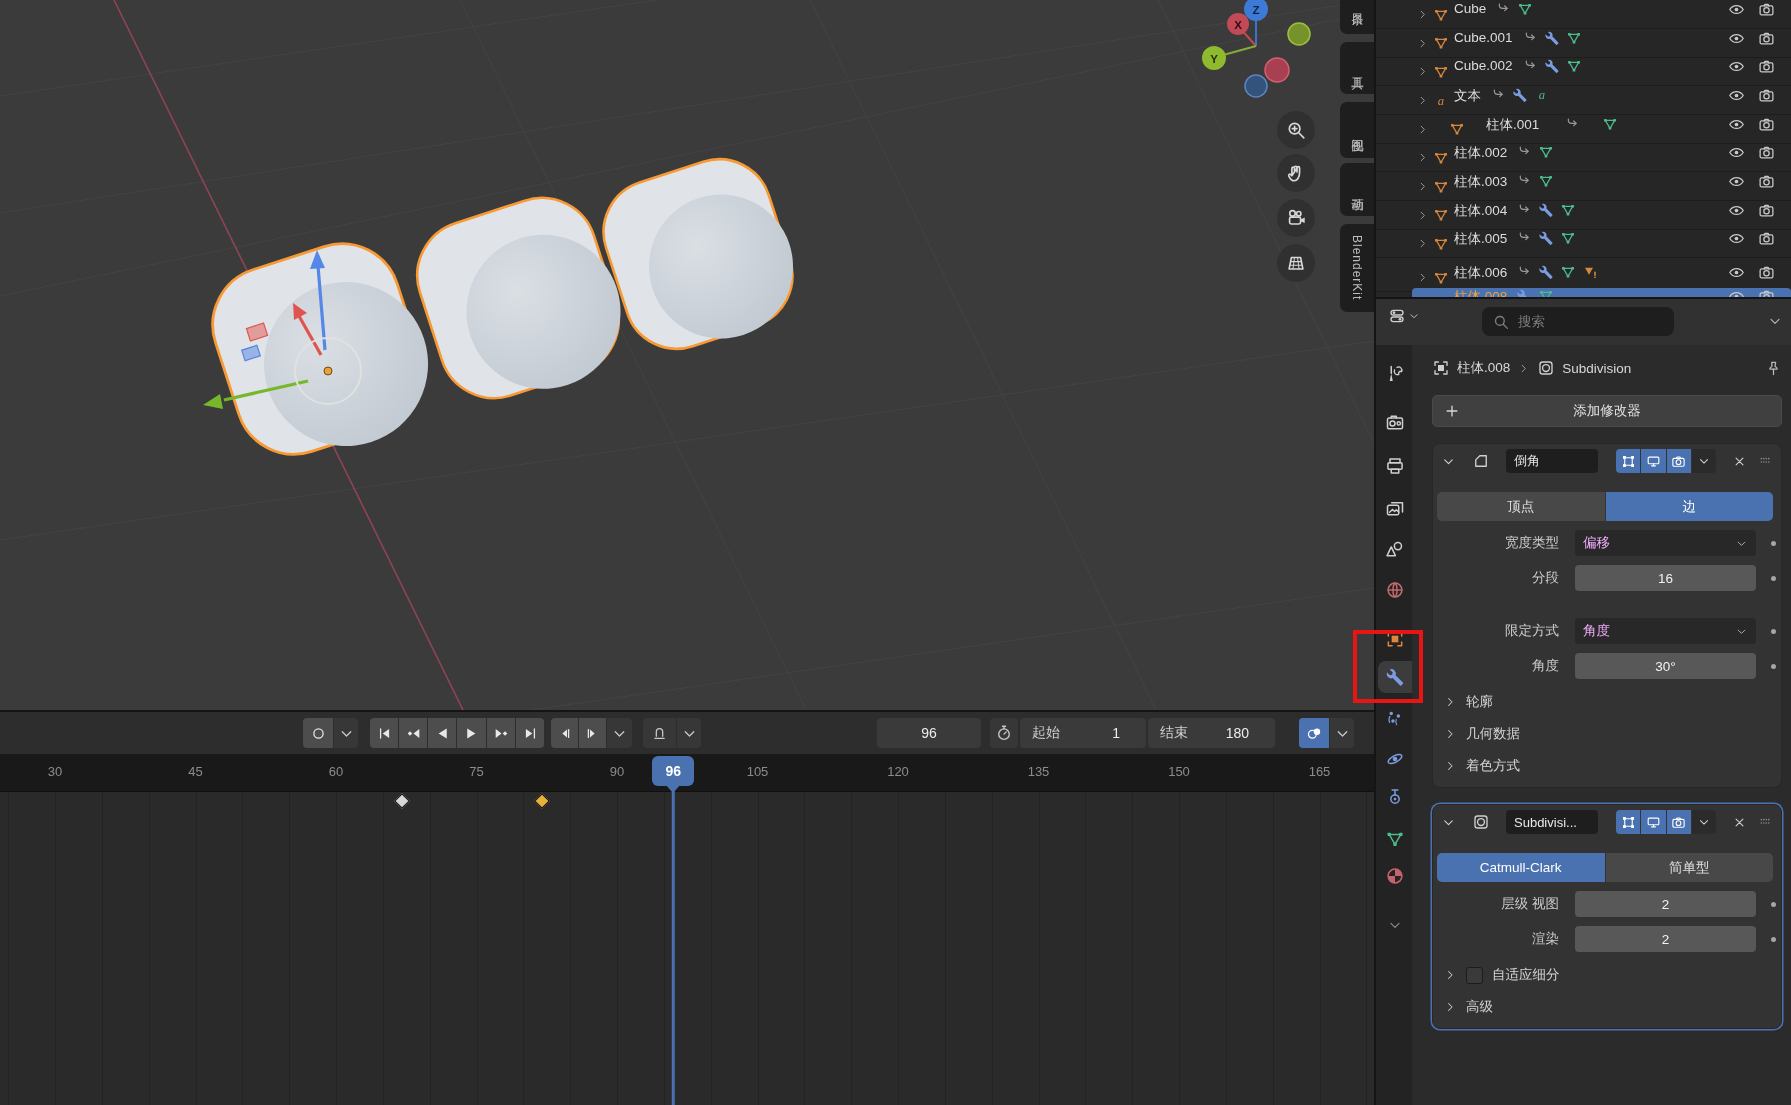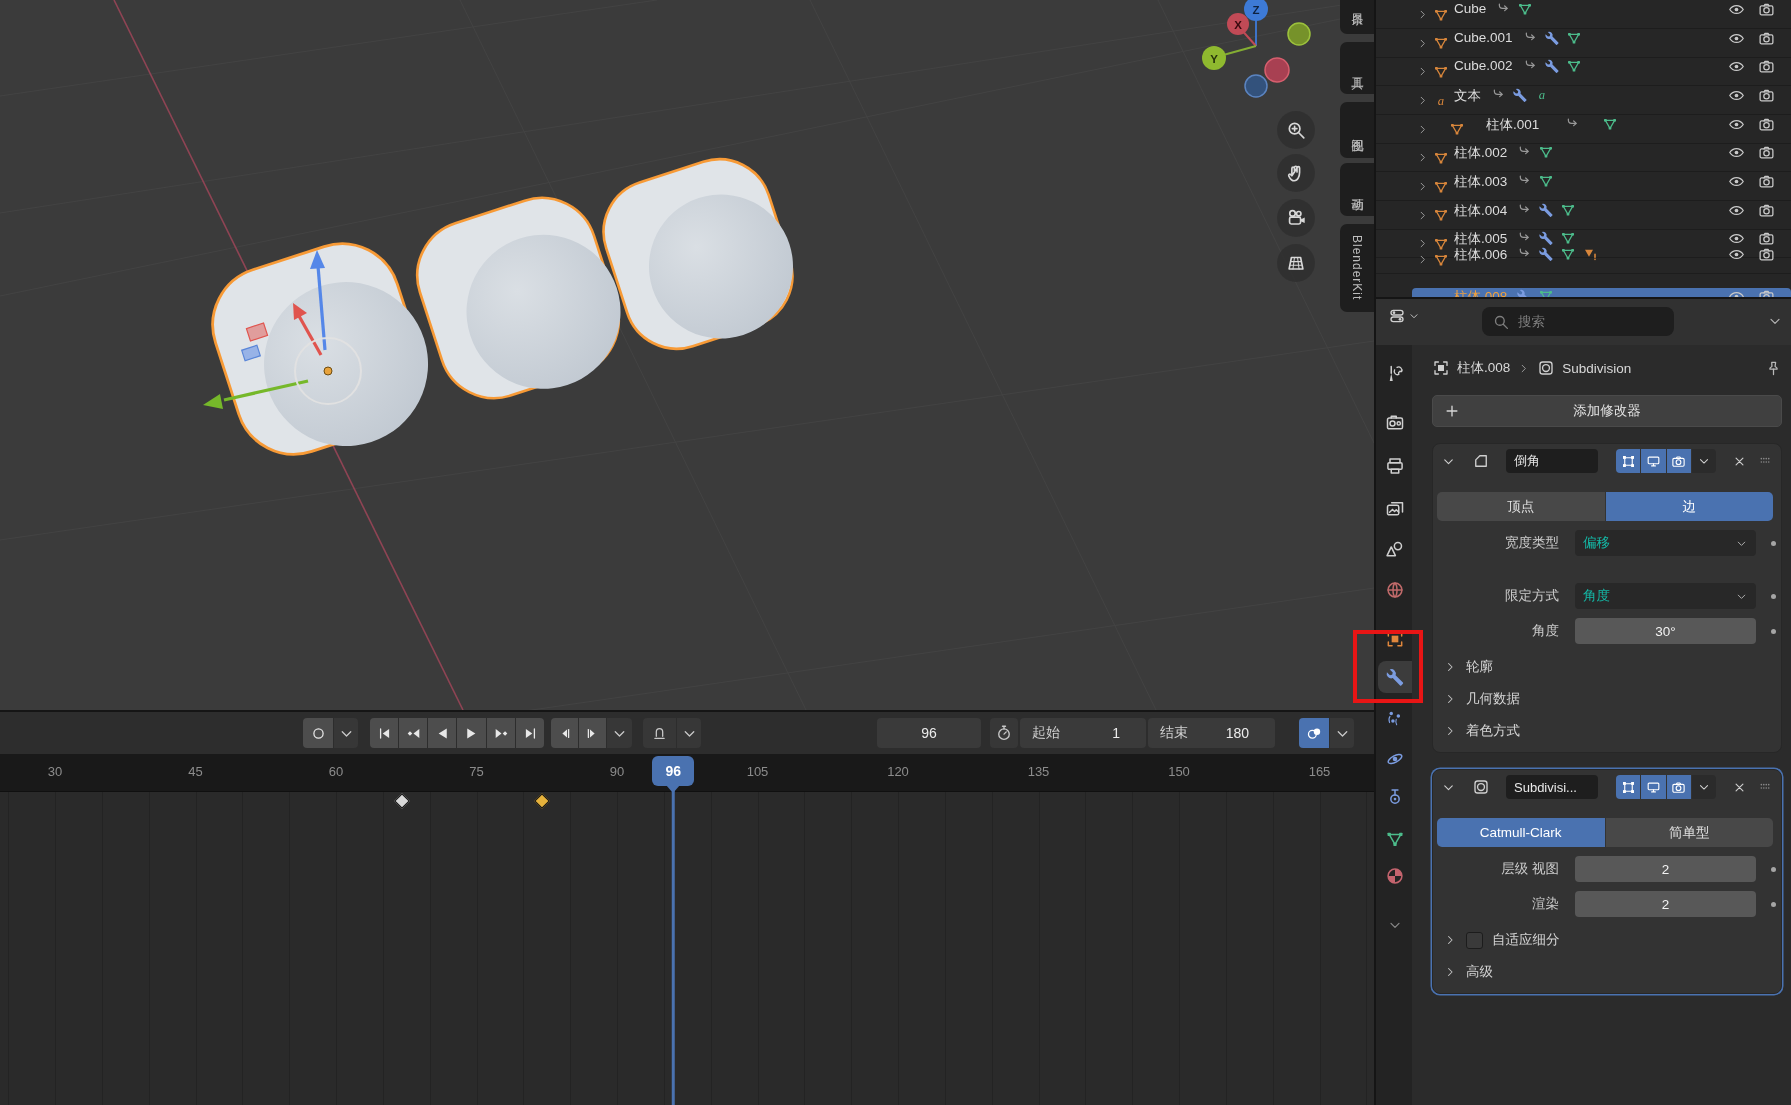--- a/index.html
+++ b/index.html
@@ -77,21 +77,21 @@
   .tgl.dark{background:#2b2b2b;color:#cfcfcf;}
   .phx{margin-left:auto;display:flex;align-items:center;gap:10px;color:#cfcfcf;}
   .ptabs{display:flex;margin:14px 8px 0 4px;height:29px;border-radius:5px;overflow:hidden;gap:1px;}
   .pseg{flex:1;display:flex;align-items:center;justify-content:center;background:#484848;font-size:13.5px;color:#e0e0e0;}
   .pseg.on{background:var(--accent);color:#fff;}
   .prow{display:flex;align-items:center;margin-top:9px;}
   .prow.gap{margin-top:27px;}
   .plabel{width:126px;text-align:right;font-size:13.5px;color:#cccccc;flex:none;}
   .pfield{margin-left:16px;width:181px;height:26px;border-radius:4px;display:flex;align-items:center;
           font-size:13.5px;box-sizing:border-box;}
-  .pfield.drop{background:#282828;color:#14b8a6;padding:0 8px;justify-content:space-between;}
+  .pfield.drop{background:#282828;color:#f0abfc;padding:0 8px;justify-content:space-between;}
   .pfield.val{background:#585858;color:#f2f2f2;justify-content:center;}
   .pdot{width:5px;height:5px;border-radius:50%;background:#a5a5a5;margin-left:15px;flex:none;}
   .psection{display:flex;align-items:center;gap:9px;margin-top:14px;padding-left:10px;font-size:13.5px;color:#d5d5d5;}
   .pcheckrow{display:flex;align-items:center;gap:8px;margin-top:12px;padding-left:142px;font-size:13.5px;color:#d5d5d5;}
   .cbox{width:17px;height:17px;border-radius:3px;background:var(--accent);display:flex;align-items:center;justify-content:center;color:#fff;flex:none;box-sizing:border-box;}
   .cbox.off{background:#3a3a3a;border:1px solid #1c1c1c;}
   .scrollhint{position:absolute;left:2px;width:34px;display:flex;justify-content:center;color:#8a8a8a;}
 
   #annotation{position:absolute;left:1353px;top:630px;width:70px;height:73px;border:4px solid #e81515;z-index:60;box-sizing:border-box;}
 </style>
@@ -789,21 +789,21 @@
             </span>
             <span class="icslot">
               <svg width="17" height="17" viewBox="0 0 24 24" fill="none" stroke="currentColor" stroke-width="1.8" stroke-linecap="round" stroke-linejoin="round">
                 <rect x="3" y="7" width="18" height="12.5" rx="2"></rect>
                 <circle cx="12" cy="13" r="3.8"></circle>
                 <path d="M8.5 7l1.3-2.3h4.4L15.5 7"></path>
               </svg>
             </span>
           </span>
         </div>
-        <div class="ol-row" style="top: 246px;">
+        <div class="ol-row" style="top: 264px;">
           <span class="icslot" style="color:#9a9a9a">
             <svg width="13" height="13" viewBox="0 0 24 24" fill="none" stroke="currentColor" stroke-width="1.8" stroke-linecap="round" stroke-linejoin="round">
               <path d="M9.5 6l6 6-6 6"></path>
             </svg>
           </span>
           <span class="icslot" style="color:#d8863b;margin-left:4px">
             <svg width="16" height="16" viewBox="0 0 24 24" fill="none" stroke="currentColor" stroke-width="1.8" stroke-linecap="round" stroke-linejoin="round">
               <path d="M5 6.5h14L12 18.5z"></path>
               <rect x="3" 4="4" y="4.4" width="4" height="4" rx="0.8" fill="currentColor" stroke="none"></rect>
               <rect x="17" y="4.4" width="4" height="4" rx="0.8" fill="currentColor" stroke="none"></rect>
@@ -1139,20 +1139,25 @@
             <div class="prow">
         <span class="plabel">宽度类型</span>
               <span class="pfield drop">
                 <span>偏移</span>
             <span class="icslot" style="color:#b0b0b0">
                   <svg width="13" height="13" viewBox="0 0 24 24" fill="none" stroke="currentColor" stroke-width="1.8" stroke-linecap="round" stroke-linejoin="round">
                     <path d="M6 9.5l6 6 6-6"></path>
                   </svg>
                 </span>
               </span>
+              <span class="pdot"></span>
+            </div>
+            <div class="prow">
+        <span class="plabel">分段</span>
+              <span class="pfield val">16</span>
               <span class="pdot"></span>
             </div>
             <div class="prow gap">
         <span class="plabel">限定方式</span>
               <span class="pfield drop">
                 <span>角度</span>
             <span class="icslot" style="color:#b0b0b0">
                   <svg width="13" height="13" viewBox="0 0 24 24" fill="none" stroke="currentColor" stroke-width="1.8" stroke-linecap="round" stroke-linejoin="round">
                     <path d="M6 9.5l6 6 6-6"></path>
                   </svg>

